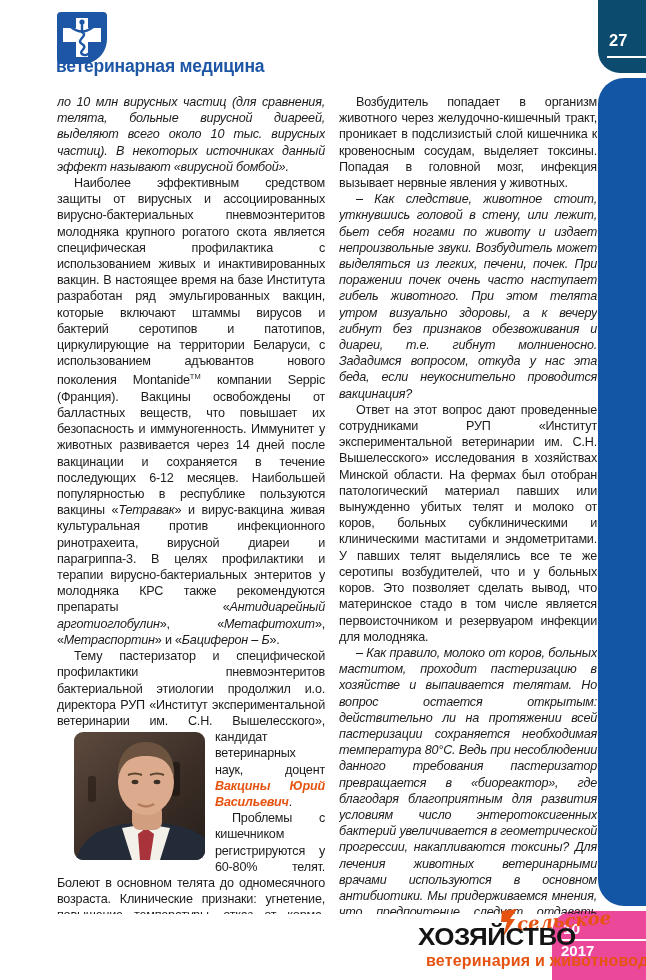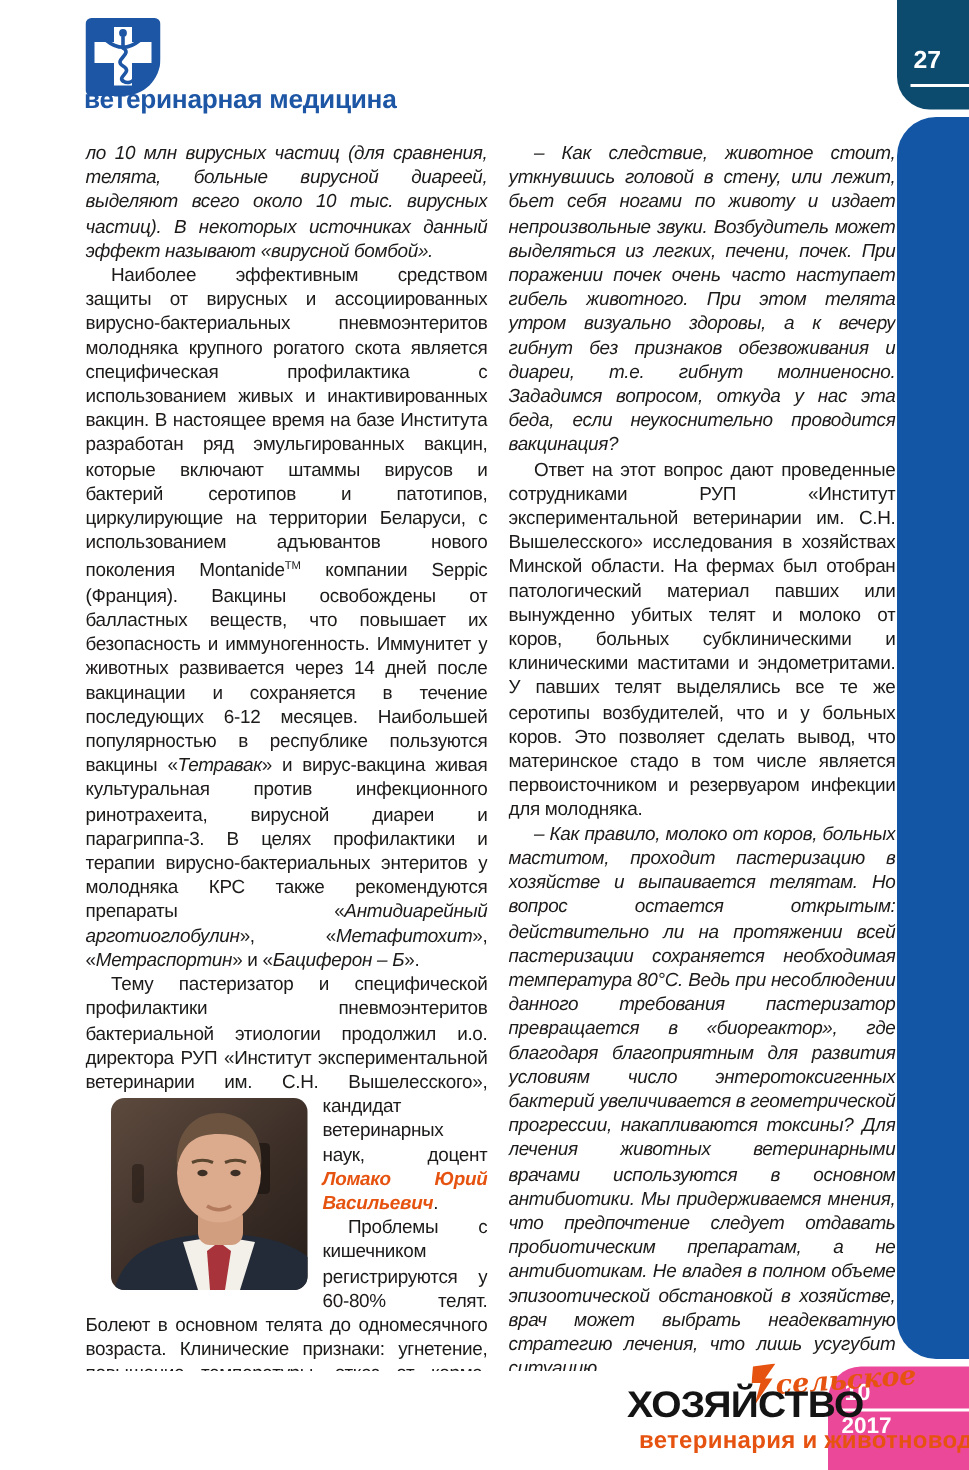--- a/index.html
+++ b/index.html
@@ -107,24 +107,25 @@
       <rect x="58" y="72" width="30" height="26" rx="8" fill="#d19e80"></rect>
       <ellipse cx="72" cy="50" rx="28" ry="33" fill="#dcab8e"></ellipse>
       <path d="M44 46 C42 22 56 10 72 10 C88 10 102 22 100 46 C96 30 88 24 72 24 C56 24 48 30 44 46 Z" fill="#6b5340"></path>
       <ellipse cx="61" cy="50" rx="3.4" ry="2.2" fill="#3c3026"></ellipse>
       <ellipse cx="83" cy="50" rx="3.4" ry="2.2" fill="#3c3026"></ellipse>
       <path d="M54 43 q7 -3 14 0" stroke="#5a452f" stroke-width="2" fill="none"></path>
       <path d="M76 43 q7 -3 14 0" stroke="#5a452f" stroke-width="2" fill="none"></path>
       <path d="M64 72 q8 5 16 0" stroke="#b37a5e" stroke-width="2.4" fill="none"></path>
     </g>
   </svg></span>
-<span>Вышелесского», кандидат ветеринарных наук, доцент </span><span class="r-accent">Ломако Юрий Васильевич</span><span>.</span></p>
+<span>Вышелесского», кандидат ветеринарных наук, доцент </span><span class="r-accent">Вакцины Юрий Васильевич</span><span>.</span></p>
         <p class="para"><span>Проблемы с кишечником регистрируются у 60-80% телят. Болеют в основном телята до одномесячного возраста. Клинические признаки: угнетение, повышение температуры, отказ от корма, диарея. Патологоанатомические признаки отмечаются в основном в тонком кишечнике: гиперемия сосудов брыжейки, воспаление брыжеечных лимфоузлов, кровоизлияния на слизистой оболочке тонкого кишечника. Почти всегда в тонком кишечнике встречается непереваренное свернувшееся молоко.</span></p>
       </div>
     <div class="col right">
+        <p class="para"><span>Возбудитель попадает в организм животного через желудочно-кишечный тракт, проникает в подслизистый слой кишечника к кровеносным сосудам, выделяет токсины. Попадая в головной мозг, инфекция вызывает нервные явления у животных.</span></p>
         <p class="para em"><span>– Как следствие, животное стоит, уткнувшись головой в стену, или лежит, бьет себя ногами по животу и издает непроизвольные звуки. Возбудитель может выделяться из легких, печени, почек. При поражении почек очень часто наступает гибель животного. При этом телята утром визуально здоровы, а к вечеру гибнут без признаков обезвоживания и диареи, т.е. гибнут молниеносно. Зададимся вопросом, откуда у нас эта беда, если неукоснительно проводится вакцинация?</span></p>
         <p class="para"><span>Ответ на этот вопрос дают проведенные сотрудниками РУП «Институт экспериментальной ветеринарии им. С.Н. Вышелесского» исследования в хозяйствах Минской области. На фермах был отобран патологический материал павших или вынужденно убитых телят и молоко от коров, больных субклиническими и клиническими маститами и эндометритами. У павших телят выделялись все те же серотипы возбудителей, что и у больных коров. Это позволяет сделать вывод, что материнское стадо в том числе является первоисточником и резервуаром инфекции для молодняка.</span></p>
         <p class="para em"><span>– Как правило, молоко от коров, больных маститом, проходит пастеризацию в хозяйстве и выпаивается телятам. Но вопрос остается открытым: действительно ли на протяжении всей пастеризации сохраняется необходимая температура 80°С. Ведь при несоблюдении данного требования пастеризатор превращается в «биореактор», где благодаря благоприятным для развития условиям число энтеротоксигенных бактерий увеличивается в геометрической прогрессии, накапливаются токсины? Для лечения животных ветеринарными врачами используются в основном антибиотики. Мы придерживаемся мнения, что предпочтение следует отдавать пробиотическим препаратам, а не антибиотикам. Не владея в полном объеме эпизоотической обстановкой в хозяйстве, врач может выбрать неадекватную стратегию лечения, что лишь усугубит ситуацию.</span></p>
       </div>
   </div>
 
   <div class="footer-logo">
     <svg class="nh-bolt" width="16" height="28" viewBox="0 0 16 28">
       <polygon points="1,2 16,0 9,10 14,10 2,28 6,13 0,13" fill="#e65310"></polygon>
     </svg>

